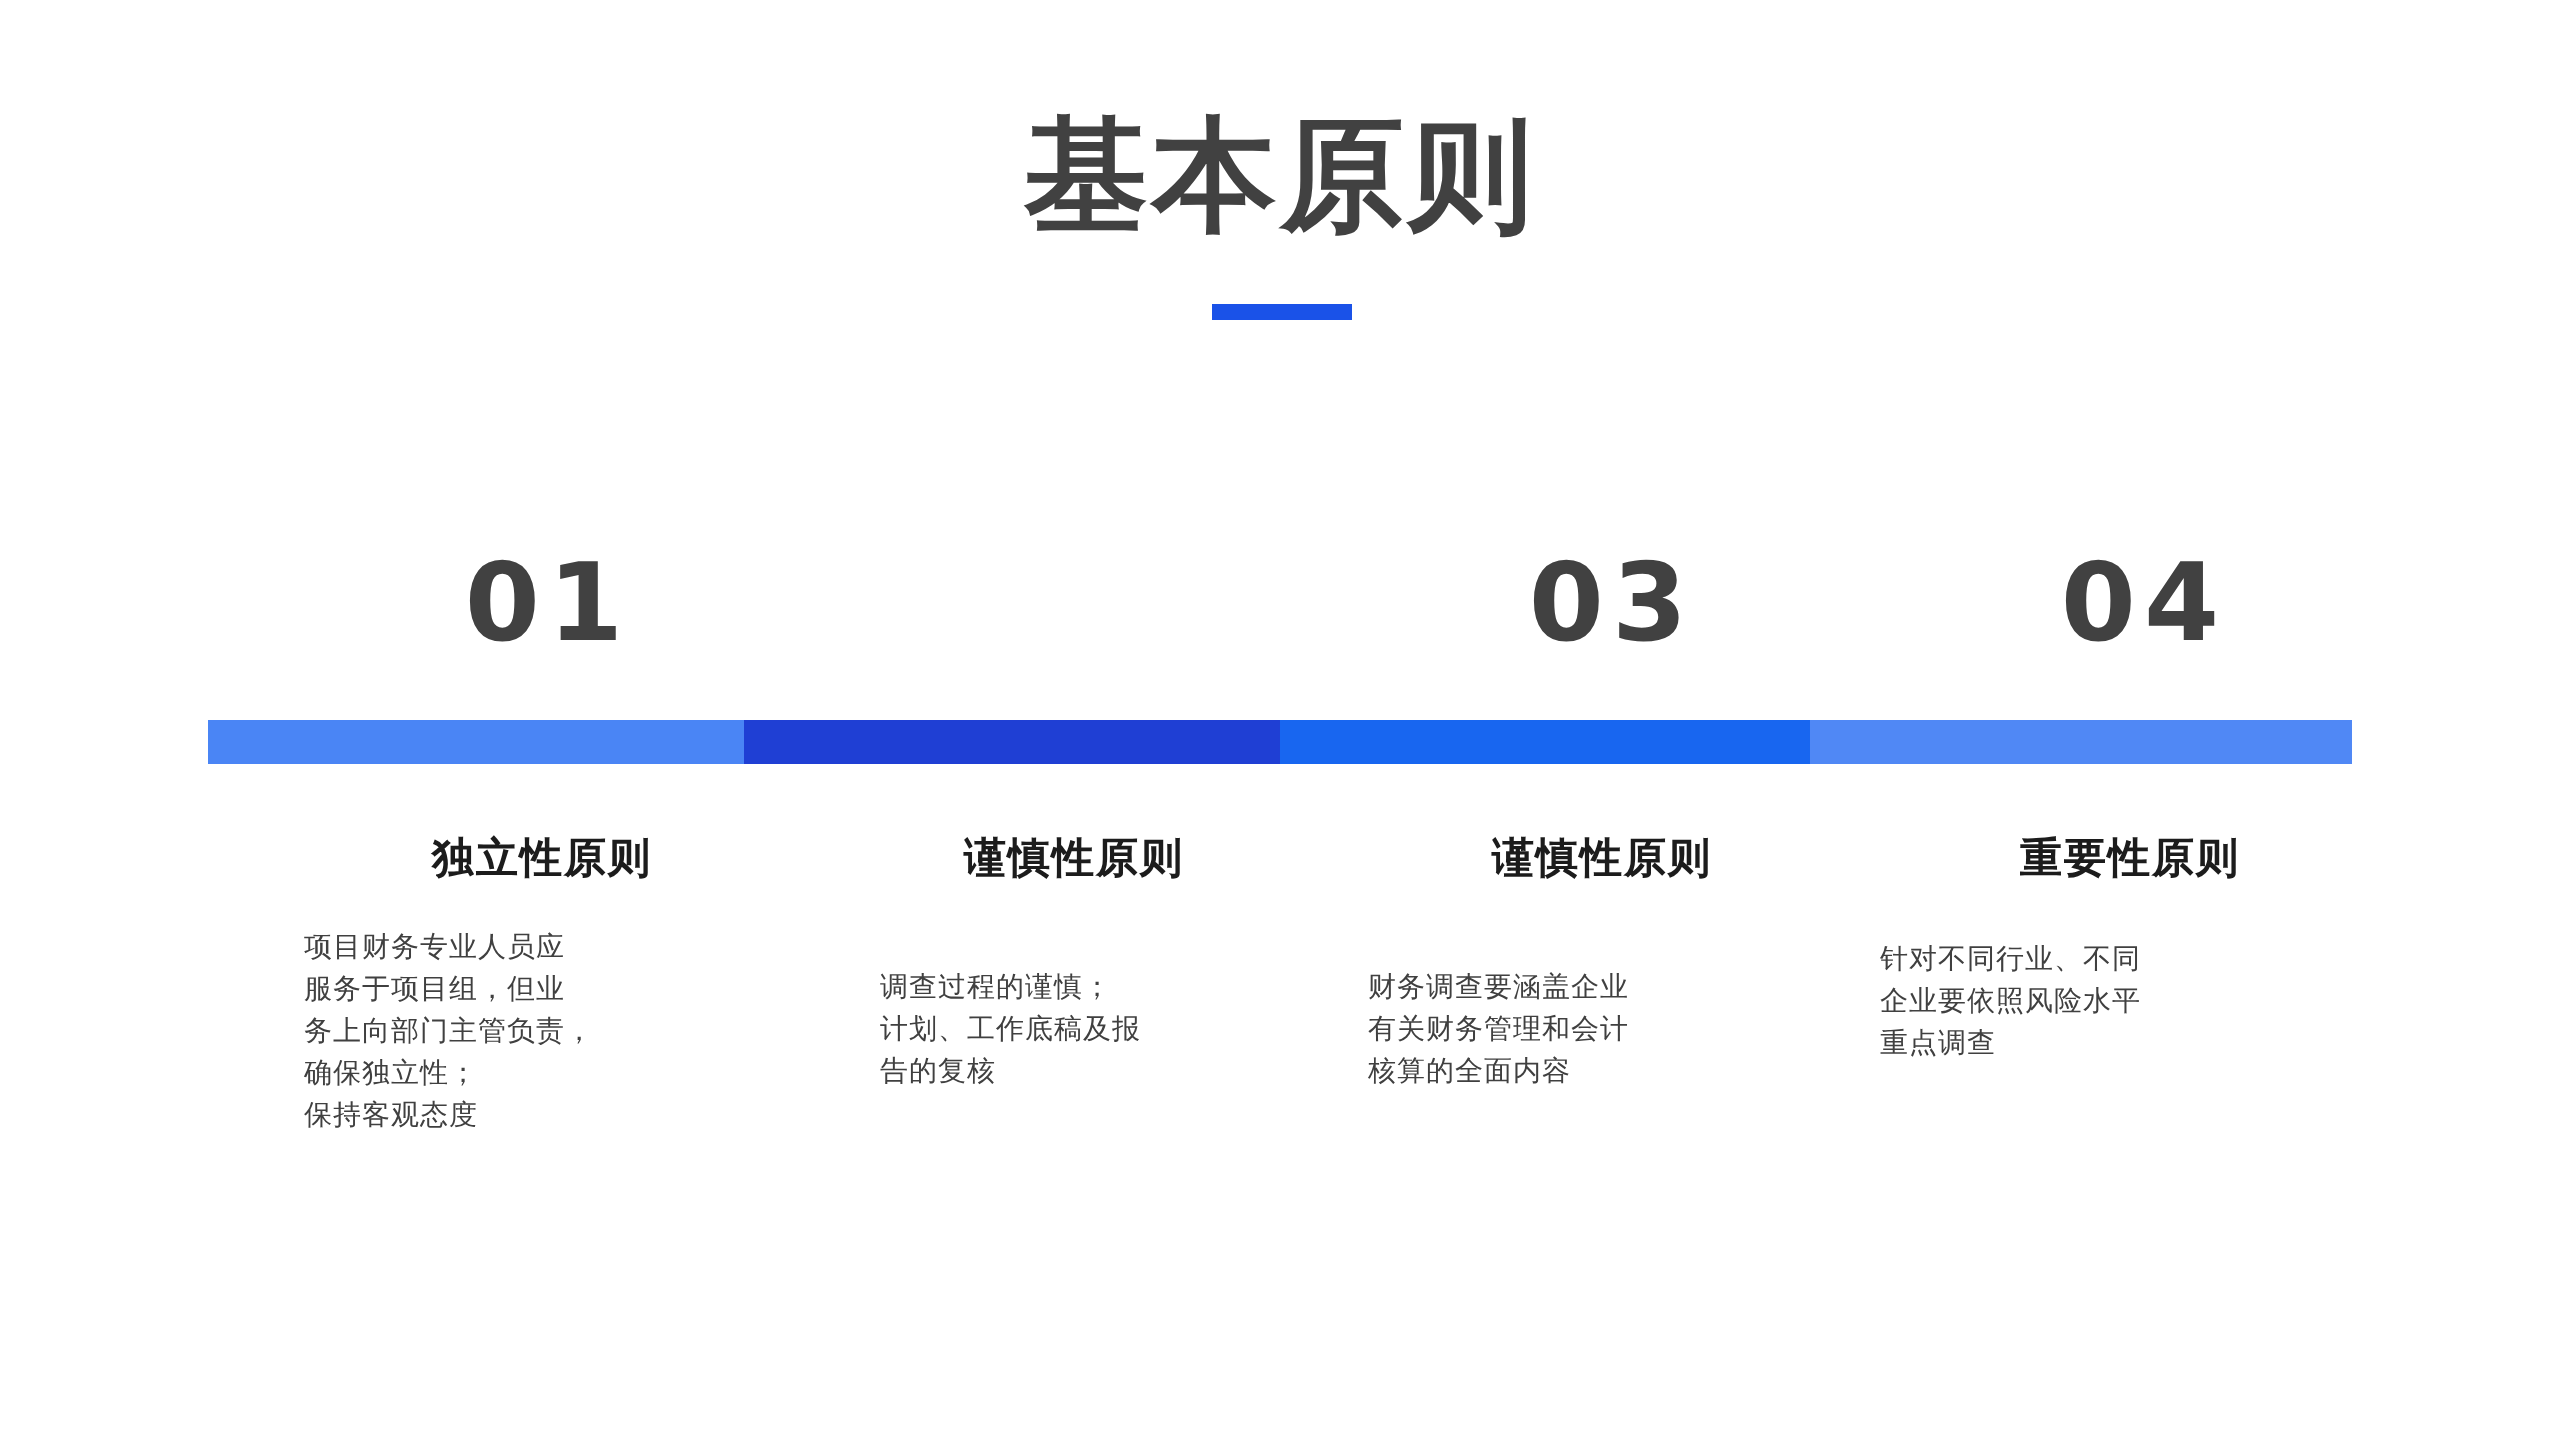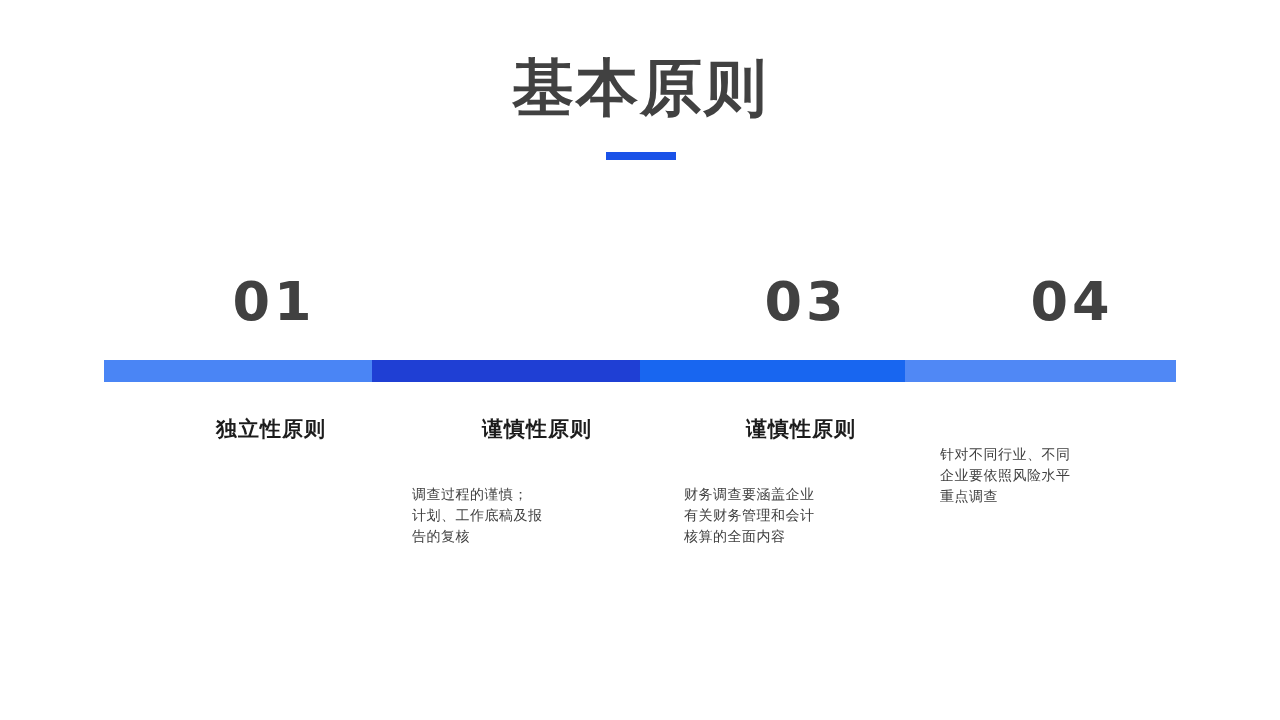--- a/index.html
+++ b/index.html
@@ -116,21 +116,21 @@
     font-size: 14px;
     font-weight: 400;
     color: #404040;
     line-height: 21px;
     margin: 0;
     letter-spacing: 0.5px;
     white-space: pre-line;
   }
   
   .col.c0 .col-body { margin-top: 22px; margin-left: 6px; }
-  .col.c1 .col-body { margin-top: 42px; margin-left: 0; }
+  .col.c1 .col-body { margin-top: 42px; margin-left: 28px; }
   .col.c2 .col-body { margin-top: 42px; margin-left: 8px; }
   .col.c3 .col-body { margin-top: 28px; }
 </style>
 </head>
 <body>
 
 <div class="slide" style="background: rgb(255, 255, 255);">
 
   <div class="title-block">
     <h1 class="slide-title" style="color: rgb(65, 65, 65);">基本原则</h1>
@@ -147,37 +147,43 @@
     <div class="bar-seg s0" style="background: rgb(74, 133, 245);"></div>
     <div class="bar-seg s1" style="background: rgb(31, 63, 212);"></div>
     <div class="bar-seg s2" style="background: rgb(24, 102, 240);"></div>
     <div class="bar-seg s3" style="background: rgb(80, 136, 245);"></div>
   </div>
 
   <div class="columns">
 
     <div class="col c0">
       <p class="col-heading">独立性原则</p>
+      <p class="col-body">项目财务专业人员应
+服务于项目组，但业
+务上向部门主管负责，
+确保独立性；
+保持客观态度</p>
     </div>
 
     <div class="col c1">
       <p class="col-heading">谨慎性原则</p>
       <p class="col-body">调查过程的谨慎；
 计划、工作底稿及报
 告的复核</p>
     </div>
 
     <div class="col c2">
       <p class="col-heading">谨慎性原则</p>
       <p class="col-body">财务调查要涵盖企业
 有关财务管理和会计
 核算的全面内容</p>
     </div>
 
     <div class="col c3">
+      <p class="col-heading">重要性原则</p>
       <p class="col-body">针对不同行业、不同
 企业要依照风险水平
 重点调查</p>
     </div>
 
   </div>
 
 </div>
 
 </body></html>

